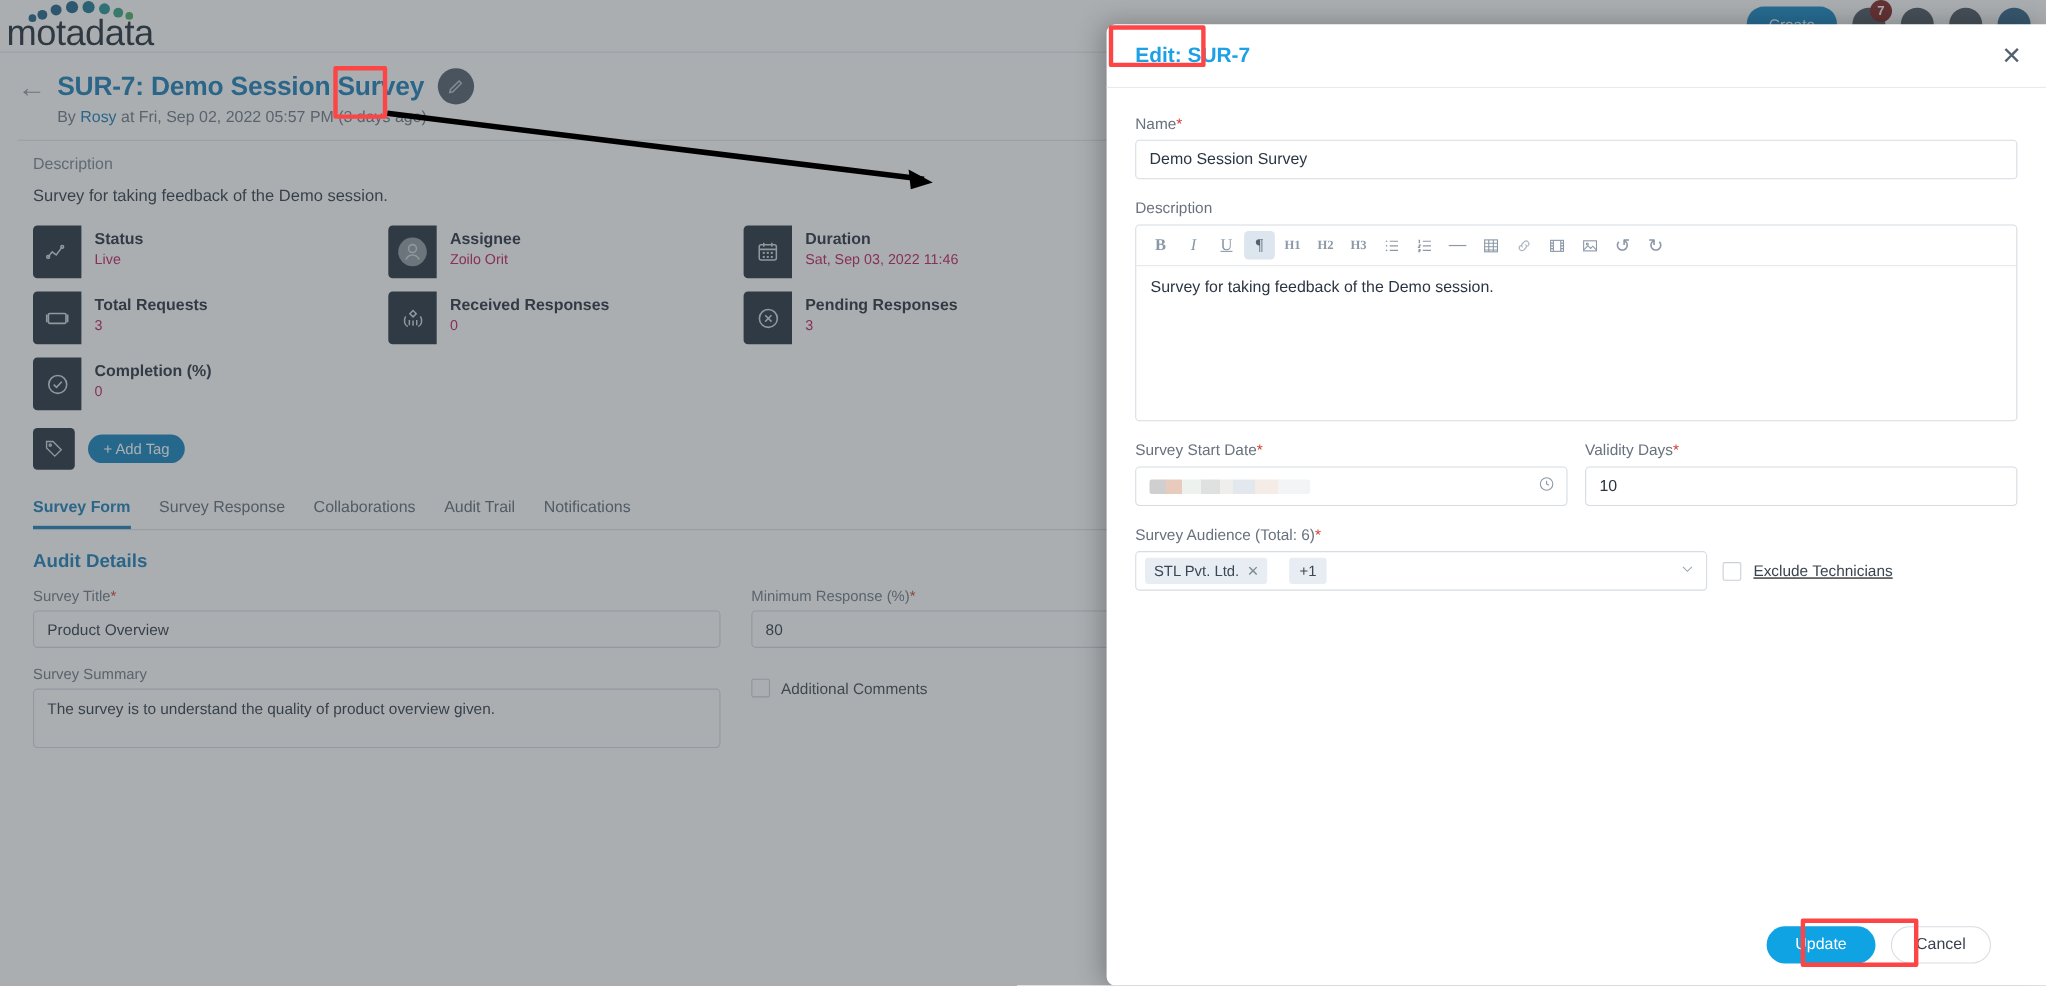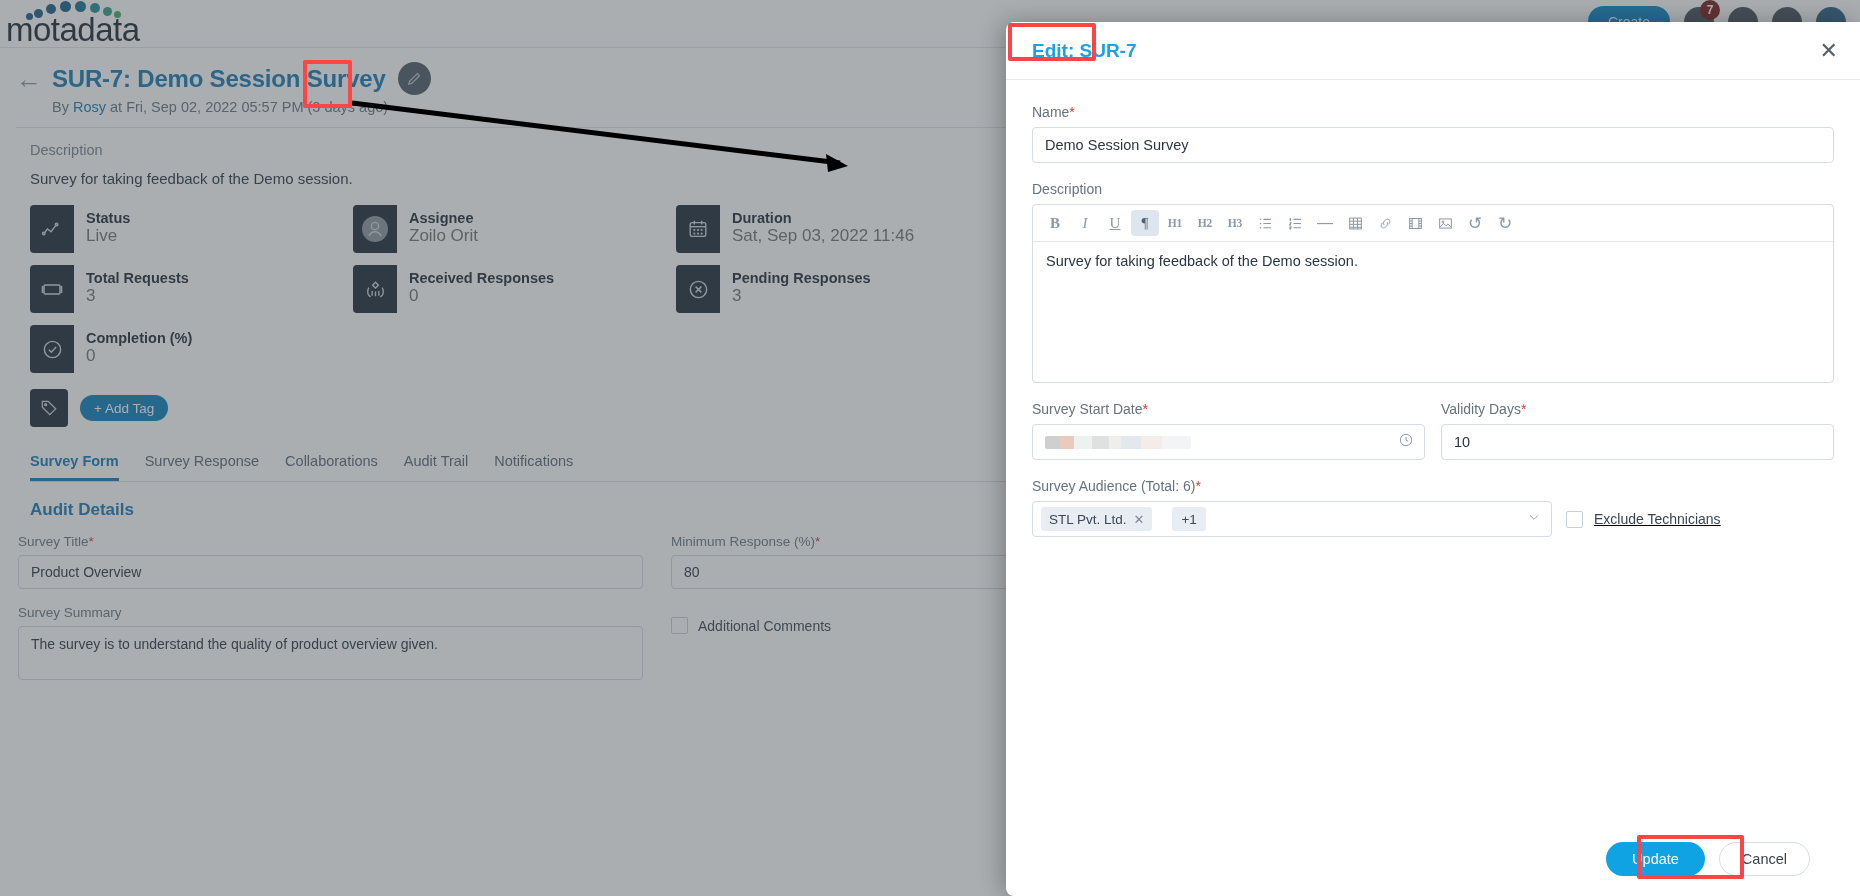--- a/index.html
+++ b/index.html
@@ -75,36 +75,36 @@
     display:flex; align-items:stretch; height: 48px;
     background: rgba(255,255,255,0.55);
     border-radius: 4px; min-width: 305px;
   }
   .card .ico {
     width: 44px; min-width:44px; background:#1f2a37; border-radius:4px 0 0 4px;
     display:flex; align-items:center; justify-content:center;
   }
   .card .body { padding: 4px 10px 0 12px; }
   .card .k { font-size: 14.5px; color:#222c38; font-weight:600; line-height: 18px;}
-  .card .v { font-size: 17px; color:#737373; line-height: 18px;}
+  .card .v { font-size: 13px; color:#be185d; line-height: 18px;}
 
   .tagrow { margin: 16px 0 0 14px; display:flex; align-items:center; gap:12px;}
   .tag-ico { width:38px;height:38px;background:#1f2a37;border-radius:4px;display:flex;align-items:center;justify-content:center;}
   .add-tag {
     background:#0c7fba; color:#fff; border:none; border-radius: 14px;
     height: 26px; padding: 0 14px; font-size: 13.5px; cursor:pointer;
   }
 
   
   .tabs { margin: 26px 0 16px 14px; display:flex; gap: 26px; border-bottom:1px solid #d9dee4; width: 1000px;}
   .tab { font-size: 14.5px; color:#5c6773; padding: 0 0 9px 0; cursor:pointer; }
   .tab.active { color:#1578b3; border-bottom: 3px solid #1578b3; font-weight:600; }
 
   .section-title { color:#1578b3; font-size: 17px; font-weight:600; margin: 18px 0 0 14px;}
-  .form-grid { margin: 14px 0 0 2px; display:flex; gap: 28px; }
+  .form-grid { margin: 14px 0 0 14px; display:flex; gap: 28px; }
   .fg-col-a { width: 625px; }
   .fg-col-b { width: 360px; }
   .flabel { font-size:13.5px; color:#6b7682; margin-bottom:6px; }
   .req { color:#d13b2e; }
   .finput {
     border:1px solid #d2d8df; border-radius:4px; background:#fff;
     height: 34px; display:flex; align-items:center; padding: 0 12px;
     font-size: 14px; color:#2c3643;
   }
   .ftextarea {

